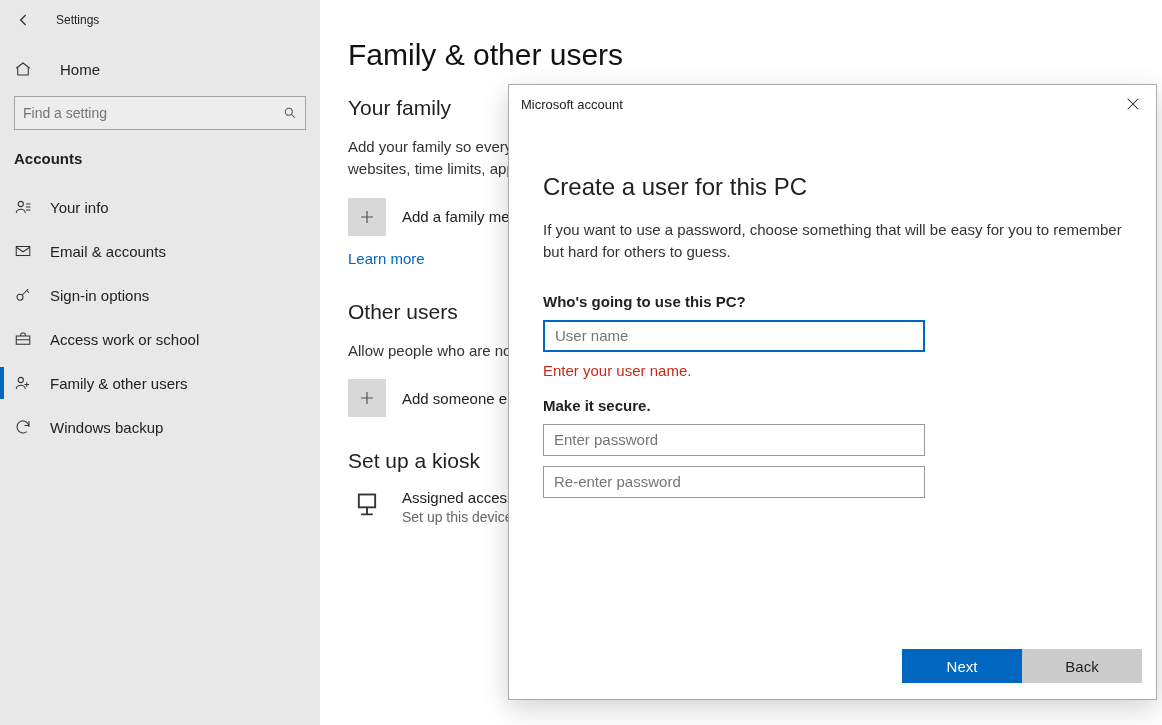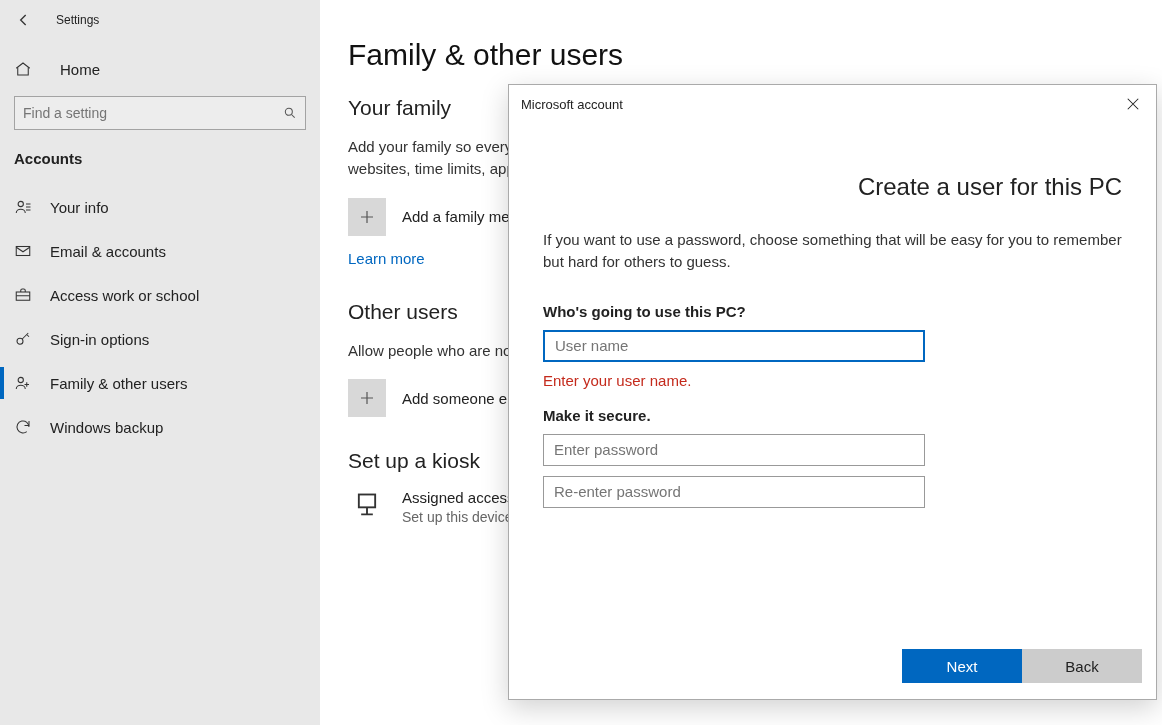--- a/index.html
+++ b/index.html
@@ -37,21 +37,21 @@
     .kiosk-icon { width: 38px; display:flex; align-items:flex-start; justify-content:center; padding-top:2px; }
     .kiosk-heading { font-size: 15px; color: #222; margin-bottom: 2px; }
     .kiosk-sub { font-size: 14px; color: #666; line-height: 1.35; }
 
     .dialog { position: absolute; left: 508px; top: 84px; width: 649px; height: 616px; background: #fff; border: 1px solid #aaa; box-shadow: 0 8px 26px rgba(0,0,0,0.18); }
     .dialog-header { display: flex; align-items: center; justify-content: space-between; padding: 10px 14px 0 12px; }
     .dialog-title-small { font-size: 13px; color: #222; }
     .close-x { width: 18px; height: 18px; cursor: pointer; color: #222; }
 
     .dialog-body { padding: 60px 34px 0 34px; }
-    .dialog-heading { font-size: 24px; color: #222; margin-bottom: 28px; font-weight: 400; text-align: right; }
+    .dialog-heading { font-size: 24px; color: #222; margin-bottom: 18px; font-weight: 400; }
     .dialog-desc { font-size: 15px; color: #333; line-height: 1.45; margin-bottom: 30px; }
     .field-label { font-size: 15px; font-weight: 700; color: #222; margin-bottom: 10px; }
     .text-input { width: 382px; height: 32px; border: 1px solid #999; padding: 0 10px; font-size: 15px; color: #333; outline: none; display: block; margin-bottom: 10px; }
     .text-input.focused { border: 2px solid #0067c0; }
     .err { font-size: 15px; color: #c42a1c; margin-bottom: 18px; }
 
     .dialog-footer { position: absolute; bottom: 16px; right: 14px; display: flex; gap: 0; border-radius: 17px; }
     .btn { width: 120px; height: 34px; font-size: 15px; border: none; cursor: pointer; }
     .btn-primary { background: #0067c0; color: #fff; }
     .btn-secondary { background: #ccc; color: #222; }
@@ -95,31 +95,31 @@
   </div>
   <div class="nav-item">
     <svg class="icon16" viewBox="0 0 24 24" fill="none" stroke="currentColor" stroke-width="1.4">
         <rect x="3" y="6" width="18" height="12"></rect>
         <path d="M3 7l9 6 9-6"></path>
       </svg>
     <span>Email &amp; accounts</span>
   </div>
   <div class="nav-item">
     <svg class="icon16" viewBox="0 0 24 24" fill="none" stroke="currentColor" stroke-width="1.4">
+        <circle cx="8" cy="15" r="4"></circle>
+        <path d="M11 12l8-8M17 6l3 3"></path>
+      </svg>
+    <span>Sign-in options</span>
+  </div>
+  <div class="nav-item">
+    <svg class="icon16" viewBox="0 0 24 24" fill="none" stroke="currentColor" stroke-width="1.4">
         <rect x="3" y="8" width="18" height="11"></rect>
         <path d="M9 8V6a2 2 0 012-2h2a2 2 0 012 2v2M3 13h18"></path>
       </svg>
     <span>Access work or school</span>
-  </div>
-  <div class="nav-item">
-    <svg class="icon16" viewBox="0 0 24 24" fill="none" stroke="currentColor" stroke-width="1.4">
-        <circle cx="8" cy="15" r="4"></circle>
-        <path d="M11 12l8-8M17 6l3 3"></path>
-      </svg>
-    <span>Sign-in options</span>
   </div>
   <div class="nav-item selected">
     <svg class="icon16" viewBox="0 0 24 24" fill="none" stroke="currentColor" stroke-width="1.4">
         <circle cx="9" cy="8" r="3.5"></circle>
         <path d="M3 20c0-3 3-5 6-5s6 2 6 5"></path>
         <path d="M17 11v6M14 14h6"></path>
       </svg>
     <span>Family &amp; other users</span>
   </div>
   <div class="nav-item">

